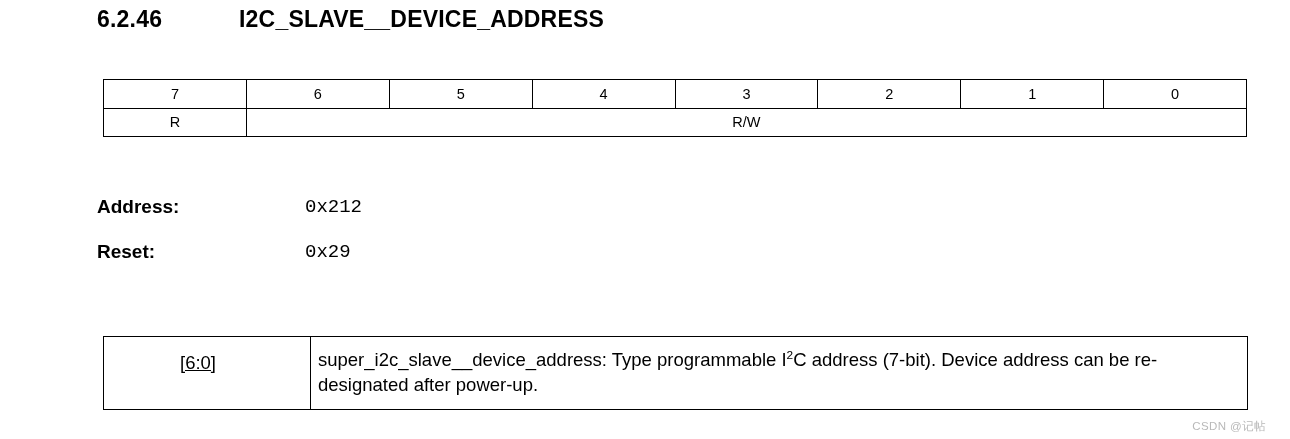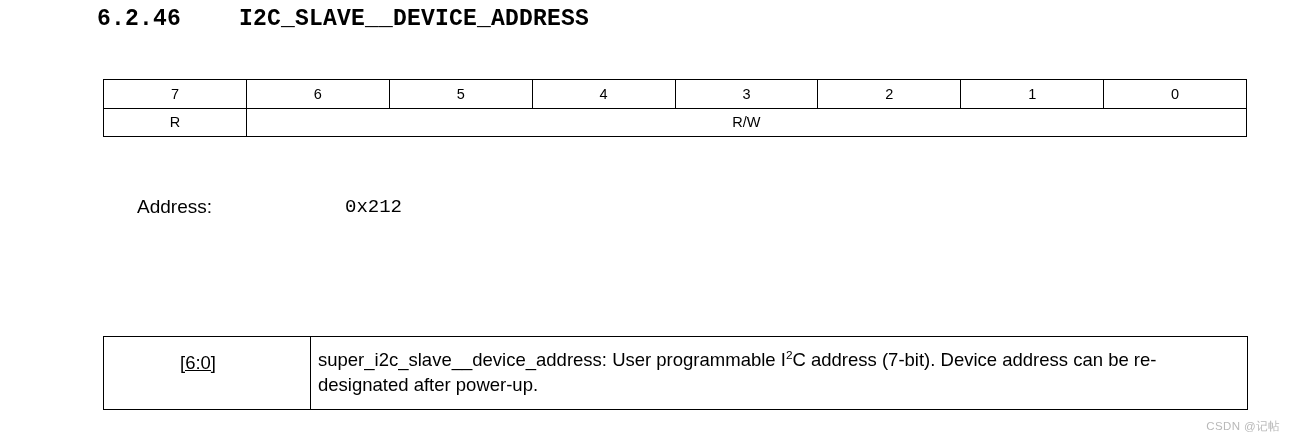--- a/index.html
+++ b/index.html
@@ -18,21 +18,20 @@
 
   
   .heading {
     position: absolute;
     left: 97px;
     top: 6px;
     font-size: 23px;
     font-weight: bold;
     letter-spacing: 0.2px;
     white-space: nowrap;
-    font-family: Liberation Mono, monospace;
   }
   .heading .sec-num {
     display: inline-block;
     min-width: 142px;
   }
 
   
   .bitfield-table {
     position: absolute;
     left: 103px;
@@ -60,23 +59,22 @@
     width: 520px;
   }
   .prop-row {
     height: 45px;
     display: flex;
     align-items: flex-start;
   }
   .prop-label {
     width: 208px;
     font-size: 19px;
-    font-weight: normal;
+    font-weight: bold;
     white-space: nowrap;
-    margin-left: 40px;
   }
   .prop-value {
     font-size: 19px;
     white-space: nowrap;
     font-family: Liberation Mono, monospace;
   }
 
   
   .desc-table {
     position: absolute;
@@ -106,21 +104,21 @@
   }
   .desc-text sup {
     font-size: 0.64em;
     vertical-align: super;
     line-height: 0;
   }
 
   
   .watermark {
     position: absolute;
-    right: 10px;
+    right: 24px;
     bottom: 5px;
     font-size: 11.5px;
     color: #b9b9b9;
     white-space: nowrap;
     letter-spacing: 0.4px;
   }
 </style>
 </head>
 <body>
 
@@ -145,24 +143,28 @@
       <td colspan="7">R/W</td>
     </tr>
   </tbody>
 </table>
 
 <div class="properties">
   <div class="prop-row">
     <div class="prop-label">Address:</div>
     <div class="prop-value">0x212</div>
   </div>
+  <div class="prop-row">
+    <div class="prop-label">Reset:</div>
+    <div class="prop-value">0x29</div>
+  </div>
 </div>
 
 <table class="desc-table">
   <tbody>
     <tr>
       <td class="desc-bits">[6:0]</td>
-      <td class="desc-text"><span>super_i2c_slave__device_address: User programmable I</span><sup>2</sup><span>C address (7-bit). Device address can be re-designated after power-up.</span></td>
+      <td class="desc-text"><span>super_i2c_slave__device_address: Type programmable I</span><sup>2</sup><span>C address (7-bit). Device address can be re-designated after power-up.</span></td>
     </tr>
   </tbody>
 </table>
 
 <div class="watermark">CSDN @记帖</div>
 
 </body></html>

